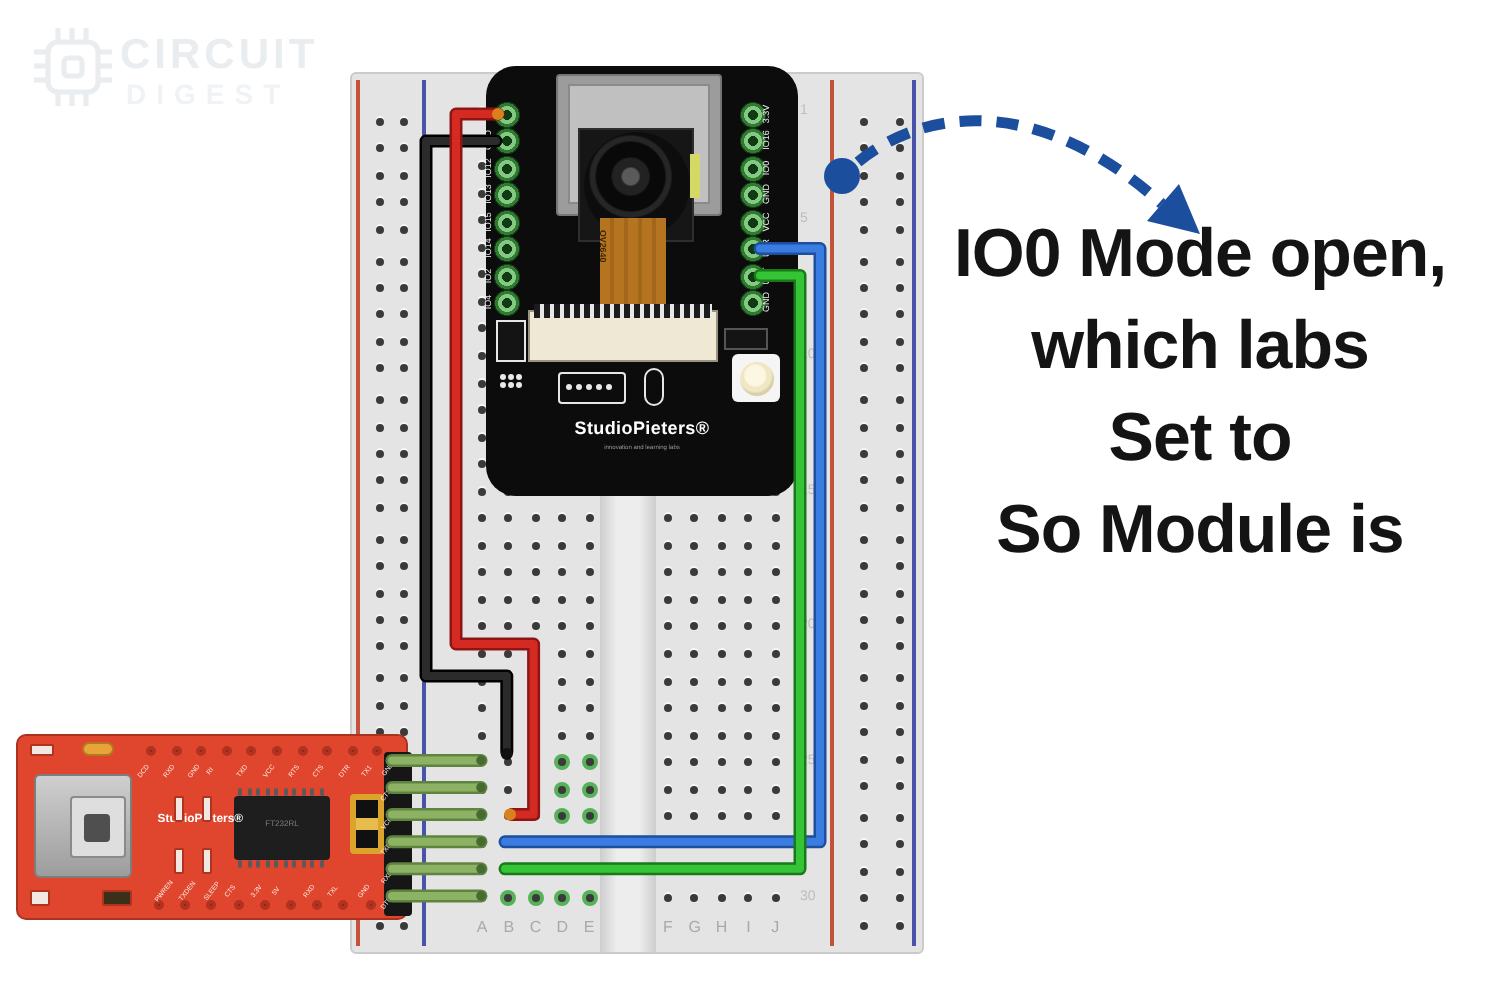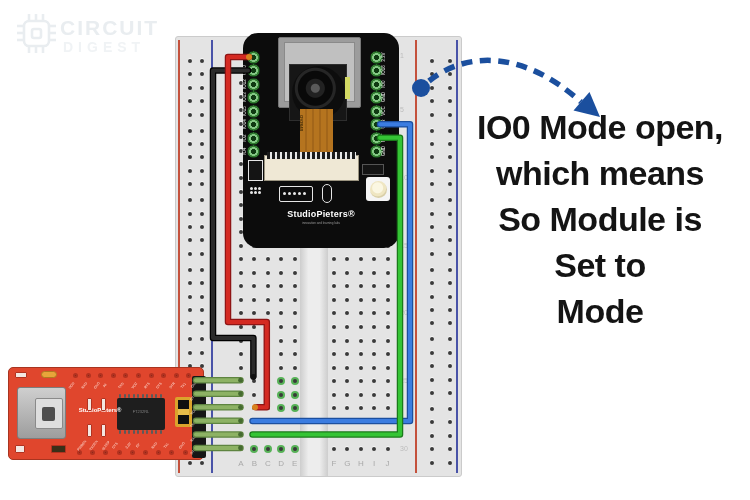--- a/index.html
+++ b/index.html
@@ -734,18 +734,17 @@
       <path d="M 380 124.3 L 410 124.3 L 410 420.9 L 252.5 420.9" stroke="#3b7ce0" stroke-width="4" fill="none" stroke-linecap="round" stroke-linejoin="round"></path>
       <path d="M 380 137.7 L 400 137.7 L 400 434.4 L 252.5 434.4" stroke="#1a7a1a" stroke-width="6.5" fill="none" stroke-linecap="round" stroke-linejoin="round"></path>
       <path d="M 380 137.7 L 400 137.7 L 400 434.4 L 252.5 434.4" stroke="#35c435" stroke-width="4" fill="none" stroke-linecap="round" stroke-linejoin="round"></path>
       <circle cx="421" cy="88" r="9" fill="#1b4f9e"></circle>
       <path d="M 429 81 C 465 52, 522 49, 581 102" stroke="#1b4f9e" stroke-width="5.5" fill="none" stroke-linecap="butt" stroke-linejoin="round" stroke-dasharray="11 7.5"></path>
       <polygon points="600,117 573.5,110.5 589.5,92" fill="#1b4f9e"></polygon>
     </svg>
 
   <div id="annotation" style="color: rgb(20, 20, 20);">
     <div class="ann-line">IO0 Mode open,</div>
-    <div class="ann-line">which means</div>
+    <div class="ann-line">which labs</div>
+    <div class="ann-line">Set to</div>
     <div class="ann-line">So Module is</div>
-    <div class="ann-line">Set to</div>
-    <div class="ann-line">Mode</div>
   </div>
 </div>
 
 </body></html>

